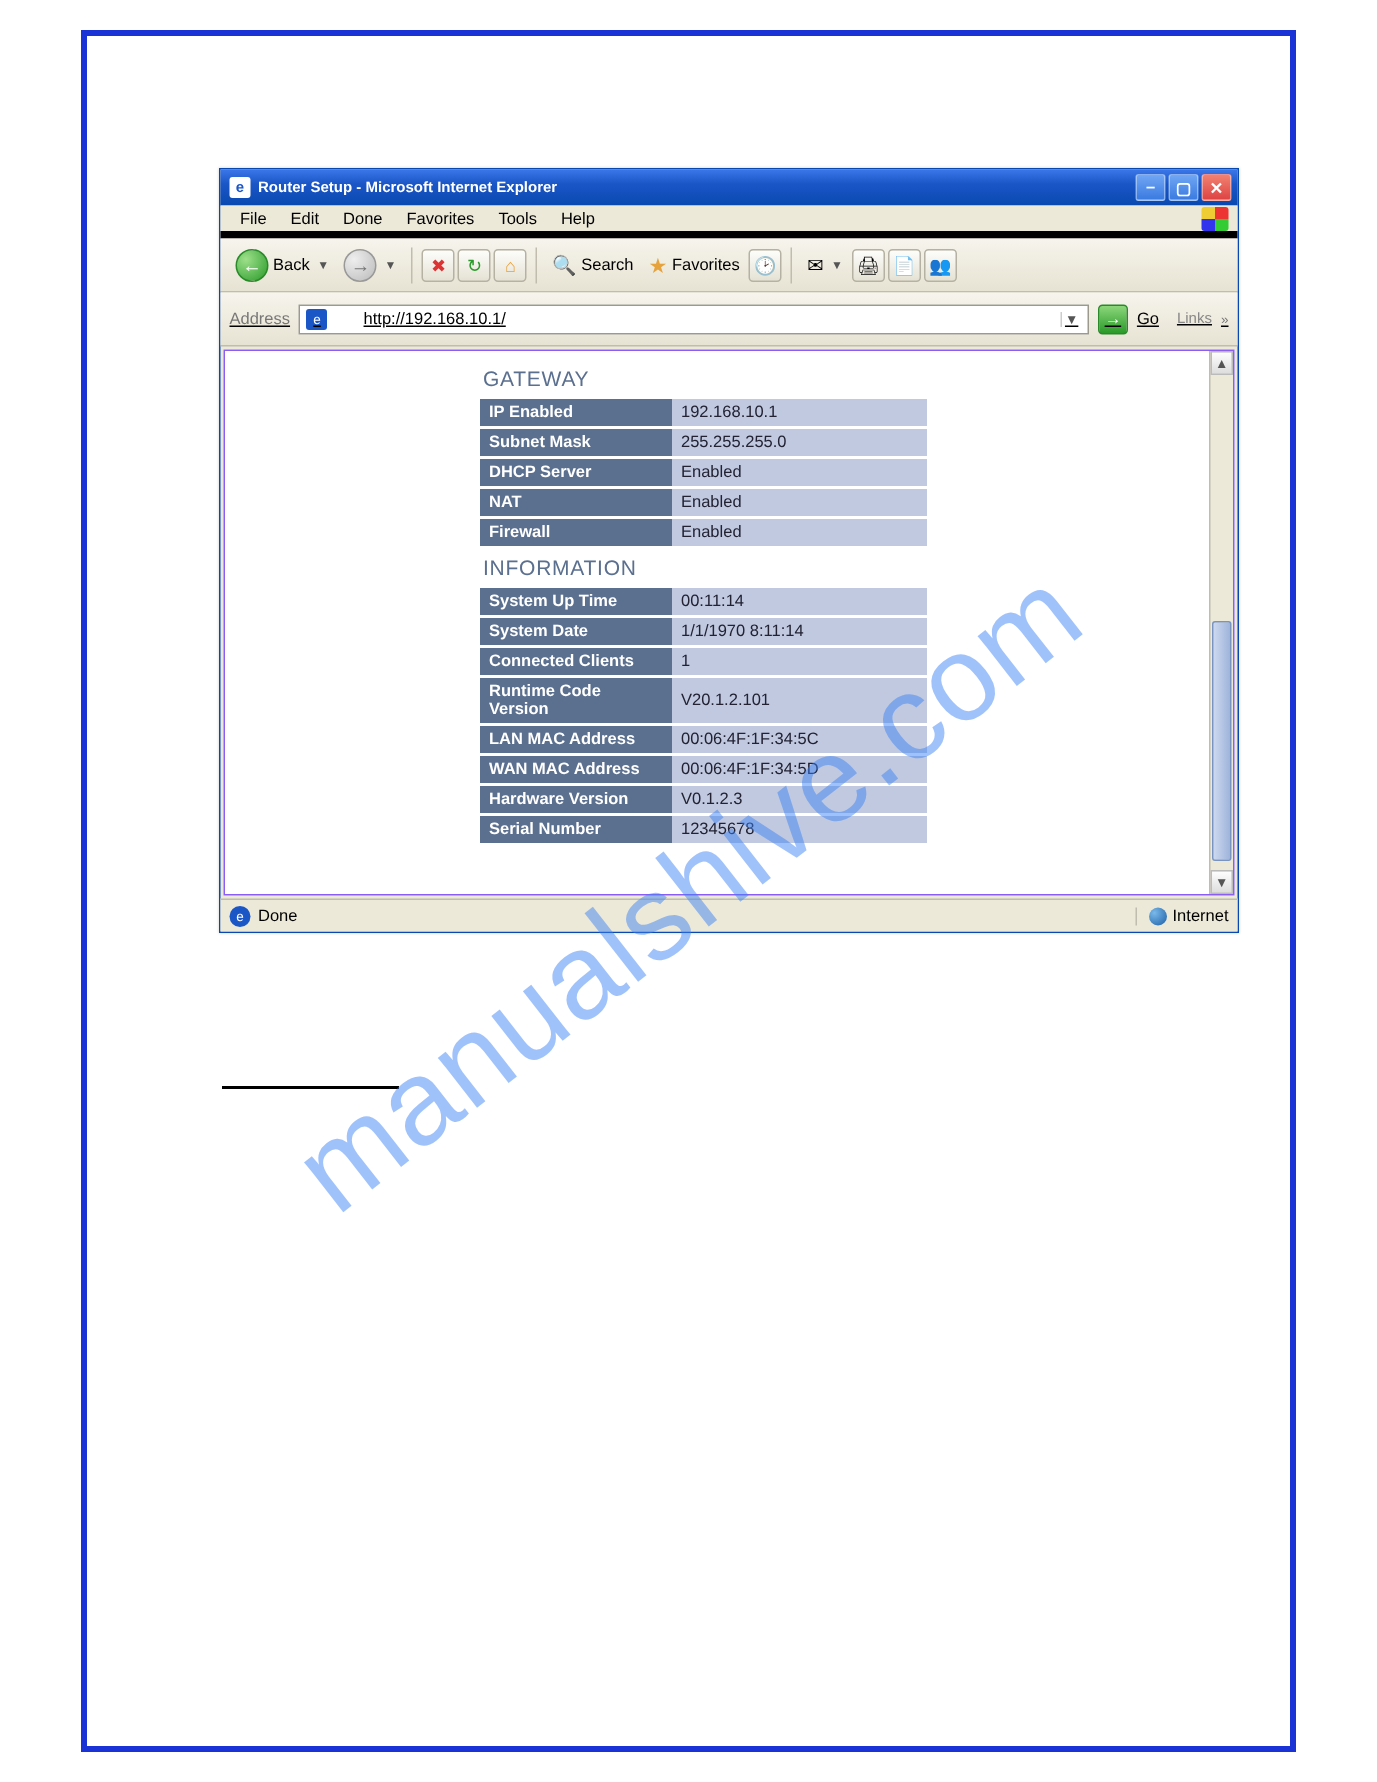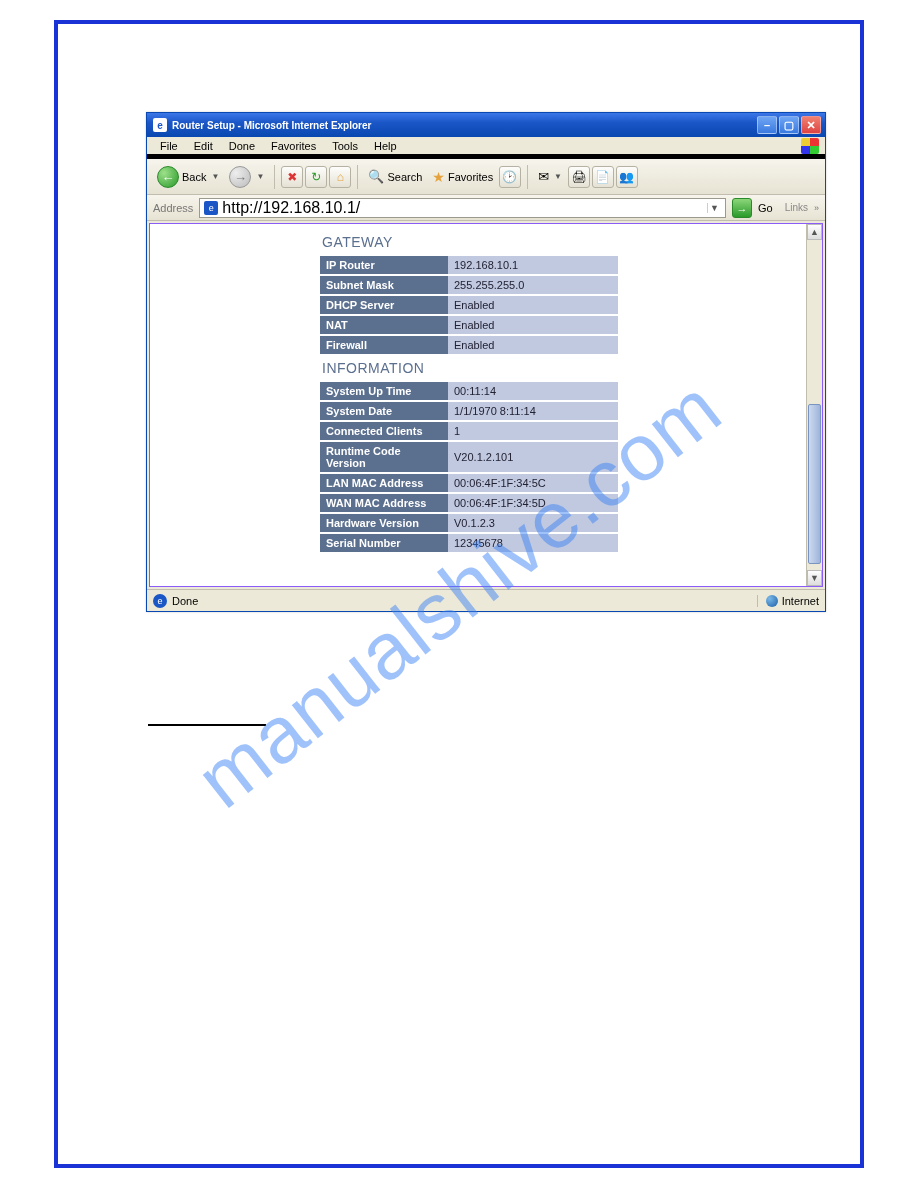--- a/index.html
+++ b/index.html
@@ -92,39 +92,39 @@
     width:22px;height:22px;border:1px solid #b5b2a3;border-radius:3px;
     background:linear-gradient(#fdfdfb,#e5e2d4);
     display:flex;align-items:center;justify-content:center;
     font-size:12px;
   }
   .tsep { width:1px;height:24px;background:#c0bcae;margin:0 4px; }
   .tlabel { font-size:11px; }
   .dd { font-size:8px; color:#555; margin-left:2px; }
   
   .addrbar {
-    height: 26px;
+    height: 36px;
     background: linear-gradient(#f6f4ec,#e7e3d3);
     border-bottom: 1px solid #c0bcae;
     display:flex; align-items:center;
-    padding: 0 6px; gap:6px;
+    padding: 0 6px; gap:6px;text-decoration:underline;
   }
   .addrbar .lbl { color:#777; }
   .addrfield {
     flex:1; height:20px;
     background:#fff; border:1px solid #9c9a8c;
     display:flex;align-items:center;padding:0 4px;gap:4px;
   }
   .addrfield .favicon {
     width:14px;height:14px;border-radius:2px;
     background:#1b56c7;color:#fff;font-size:9px;
     display:flex;align-items:center;justify-content:center;
   }
   .addrfield input {
-    flex:1;border:none;outline:none;font:inherit;font-size:16px;
+    flex:1;border:none;outline:none;font:inherit;font-size:11px;margin-left:20px;
   }
   .addrfield .ddl { width:14px;text-align:center;color:#555;font-size:9px;border-left:1px solid #ccc; }
   .gobtn {
     width:20px;height:20px;background:linear-gradient(#8cd67a,#2a9a2a);
     border:1px solid #2a8a2a;border-radius:3px;
     color:#fff;display:flex;align-items:center;justify-content:center;font-size:11px;
   }
   .linkslbl { color:#888;font-size:10px; }
   .chev { font-size:9px;color:#777; }
   
@@ -283,21 +283,21 @@
       <span class="linkslbl" style="margin-left:6px;">Links</span>
       <span class="chev">»</span>
     </div>
 
     <div class="content-wrap">
       <div class="content">
         <div class="sect-title">GATEWAY</div>
         <table class="info">
           <tbody>
               <tr>
-                <td class="k">IP Router</td>
+                <td class="k">IP Enabled</td>
                 <td class="v">192.168.10.1</td>
               </tr>
           <tr>
                 <td class="k">Subnet Mask</td>
                 <td class="v">255.255.255.0</td>
               </tr>
           <tr>
                 <td class="k">DHCP Server</td>
                 <td class="v">Enabled</td>
               </tr>

